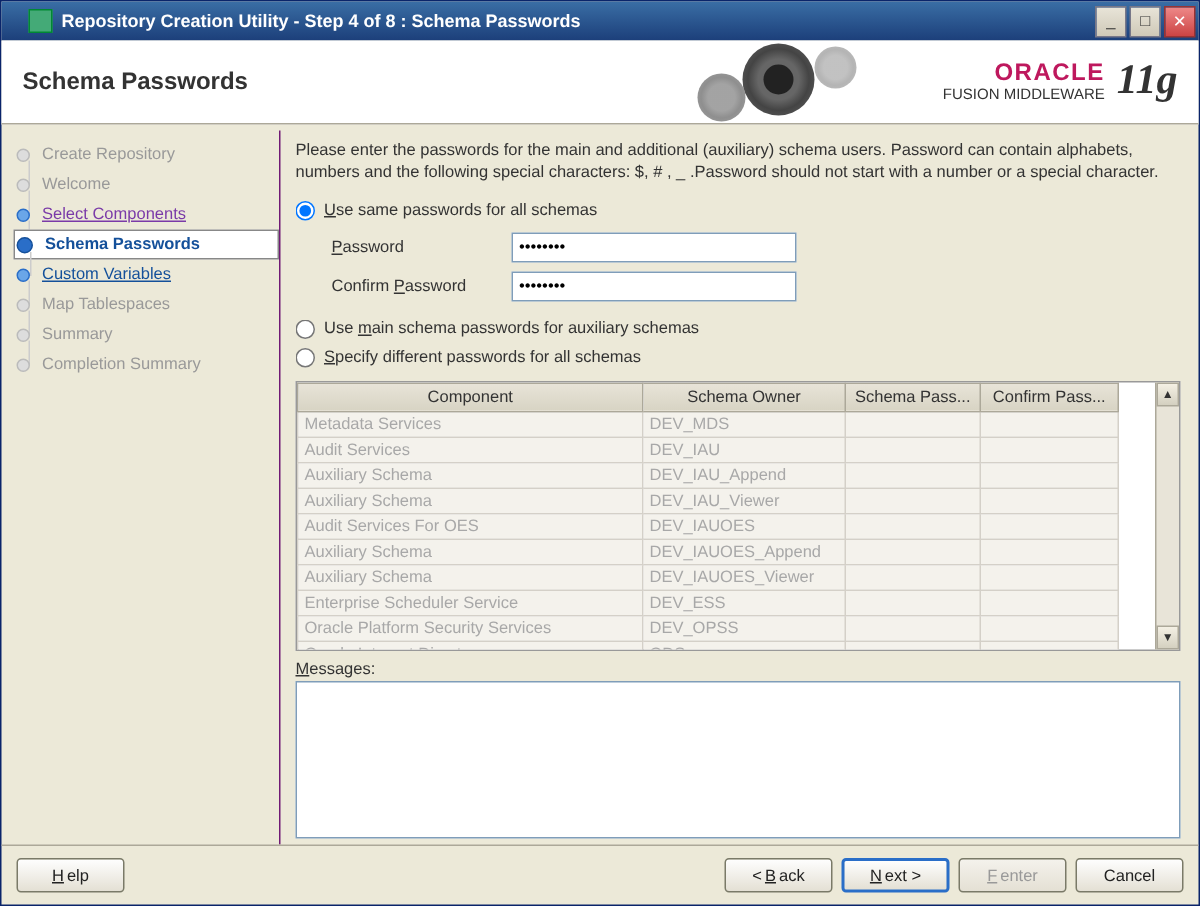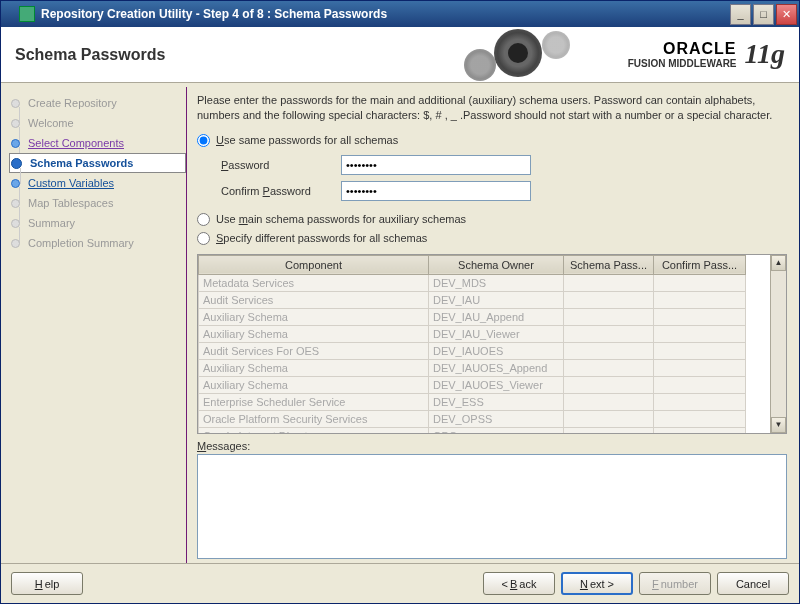--- a/index.html
+++ b/index.html
@@ -51,22 +51,22 @@
   .header .gears {
     width: 120px; height: 56px;
     position:relative;
   }
   .gear { position:absolute; border-radius:50%; background:radial-gradient(circle,#666 40%,#444 60%,#666 100%);}
   .gear.g1{width:48px;height:48px;top:2px;left:30px;}
   .gear.g2{width:32px;height:32px;top:22px;left:0px;opacity:.6}
   .gear.g3{width:28px;height:28px;top:4px;left:78px;opacity:.4}
   .gear.g1::after{content:"";position:absolute;top:14px;left:14px;width:20px;height:20px;border-radius:50%;background:#222;}
   .oracle-logo { text-align:right; line-height:1.1;}
-  .oracle-logo .o1{ color:#000000; font-weight:bold; font-size:16px; letter-spacing:1px;}
-  .oracle-logo .o2{ color:#333; font-size:10px; font-weight:bold;margin-left:44px;}
+  .oracle-logo .o1{ color:#be185d; font-weight:bold; font-size:16px; letter-spacing:1px;}
+  .oracle-logo .o2{ color:#333; font-size:10px; font-weight:normal;margin-left:44px;}
   .oracle-logo .o3{ color:#333; font-size:28px; font-family:Georgia,serif; font-style:italic; font-weight:bold;}
   .oracle-row{display:flex;align-items:center;gap:8px;}
   .body {
     flex:1; display:flex;
     padding: 4px 2px 0 2px;
   }
   .nav {
     width: 198px;
     padding: 6px 0 0 6px;
   }
@@ -400,18 +400,18 @@
         <span>&lt; </span>
         <span class="u">B</span>
         <span>ack</span>
       </button>
     <button class="btn default">
         <span class="u">N</span>
         <span>ext &gt;</span>
       </button>
     <button class="btn disabled" disabled="">
         <span class="u">F</span>
-        <span>number</span>
+        <span>enter</span>
       </button>
     <button class="btn">Cancel</button>
   </div>
 
 </div>
 
 </body></html>

